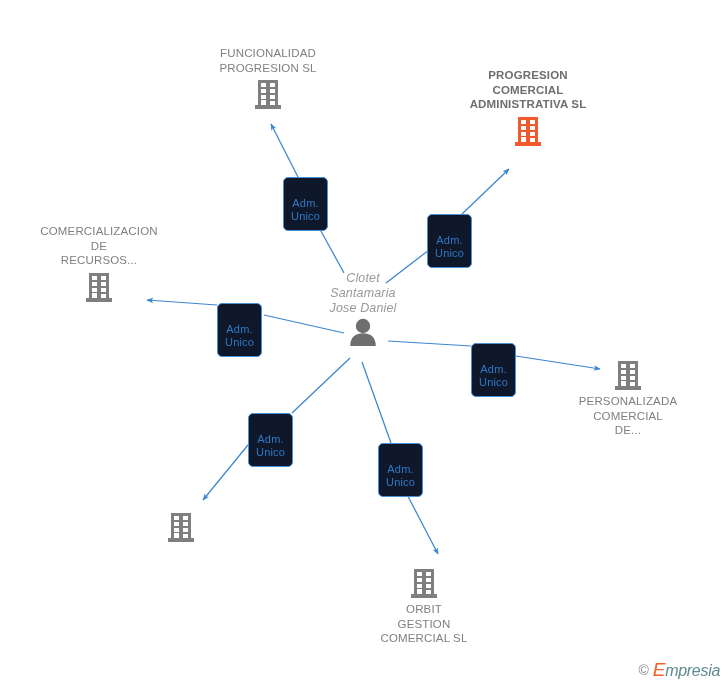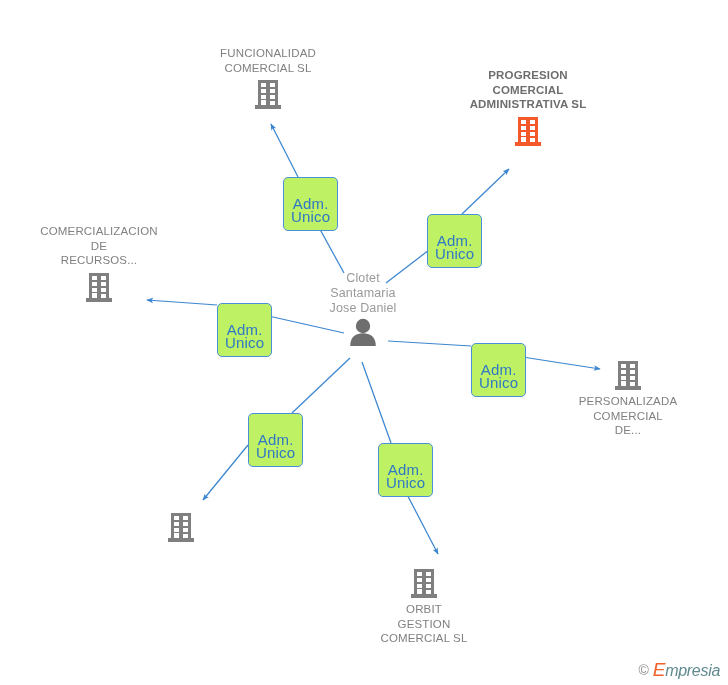--- a/index.html
+++ b/index.html
@@ -61,25 +61,25 @@
   #person-node .node-label {
     font-size: 12.5px;
     color: #9a9a9a;
     line-height: 15px;
   }
 
   
   .edge-label {
     position: absolute;
     box-sizing: border-box;
-    background: #bef264;
+    background: #0f172a;
     border: 1.4px solid #4a90d9;
     border-radius: 5px;
     color: #2f78c4;
-    font-size: 15px;
+    font-size: 11px;
     line-height: 13.5px;
     text-align: center;
     padding: 5px 7px 6px 7px;
     white-space: pre-line;
     letter-spacing: 0.2px;
   }
 
   
   #watermark {
     position: absolute;
@@ -135,21 +135,21 @@
       <line x1="350" y1="358" x2="292" y2="413"></line>
       <line x1="248" y1="445" x2="203" y2="500" marker-end="url(#arrow)"></line>
 
       <line x1="362" y1="362" x2="391" y2="443"></line>
       <line x1="400" y1="481" x2="438" y2="554" marker-end="url(#arrow)"></line>
     </g>
   </svg>
 
   <div class="node label-above" style="left:268px; top:46px;">
     <div class="node-label">FUNCIONALIDAD
-COMERCIAL SL</div>
+PROGRESION SL</div>
     <svg class="node-icon" width="26" height="31" viewBox="0 0 26 31">
       <rect x="3" y="1" width="20" height="25" fill="#7f7f7f"></rect>
       <rect x="0" y="26" width="26" height="4" fill="#7f7f7f"></rect>
       <rect x="6" y="4" width="5" height="4" fill="#ffffff"></rect>
       <rect x="15" y="4" width="5" height="4" fill="#ffffff"></rect>
       <rect x="6" y="10" width="5" height="4" fill="#ffffff"></rect>
       <rect x="15" y="10" width="5" height="4" fill="#ffffff"></rect>
       <rect x="6" y="16" width="5" height="4" fill="#ffffff"></rect>
       <rect x="15" y="16" width="5" height="4" fill="#ffffff"></rect>
       <rect x="15" y="22" width="5" height="4" fill="#ffffff"></rect>
@@ -237,21 +237,21 @@
       <rect x="6" y="16" width="5" height="4" fill="#ffffff"></rect>
       <rect x="15" y="16" width="5" height="4" fill="#ffffff"></rect>
       <rect x="15" y="22" width="5" height="4" fill="#ffffff"></rect>
       <rect x="6" y="21" width="5" height="5" fill="#ffffff"></rect>
     </svg>
     <div class="node-label">ORBIT
 GESTION
 COMERCIAL SL</div>
   </div>
 
-  <div id="person-node" style="left:363px; top:271px;">
+  <div id="person-node" style="left:363px; top:271px;font-style:italic;">
     <div class="node-label">Clotet
 Santamaria
 Jose Daniel</div>
     <svg class="node-icon" width="30" height="28" viewBox="0 0 30 28" style="margin-top:2px;">
       <circle cx="15" cy="8" r="7.2" fill="#6e6e6e"></circle>
       <path d="M2.2 28 C2.2 18.6 8.2 15.2 15 15.2 C21.8 15.2 27.8 18.6 27.8 28 Z" fill="#6e6e6e"></path>
     </svg>
   </div>
 
   <div class="edge-label" style="left:283px; top:177px;">

